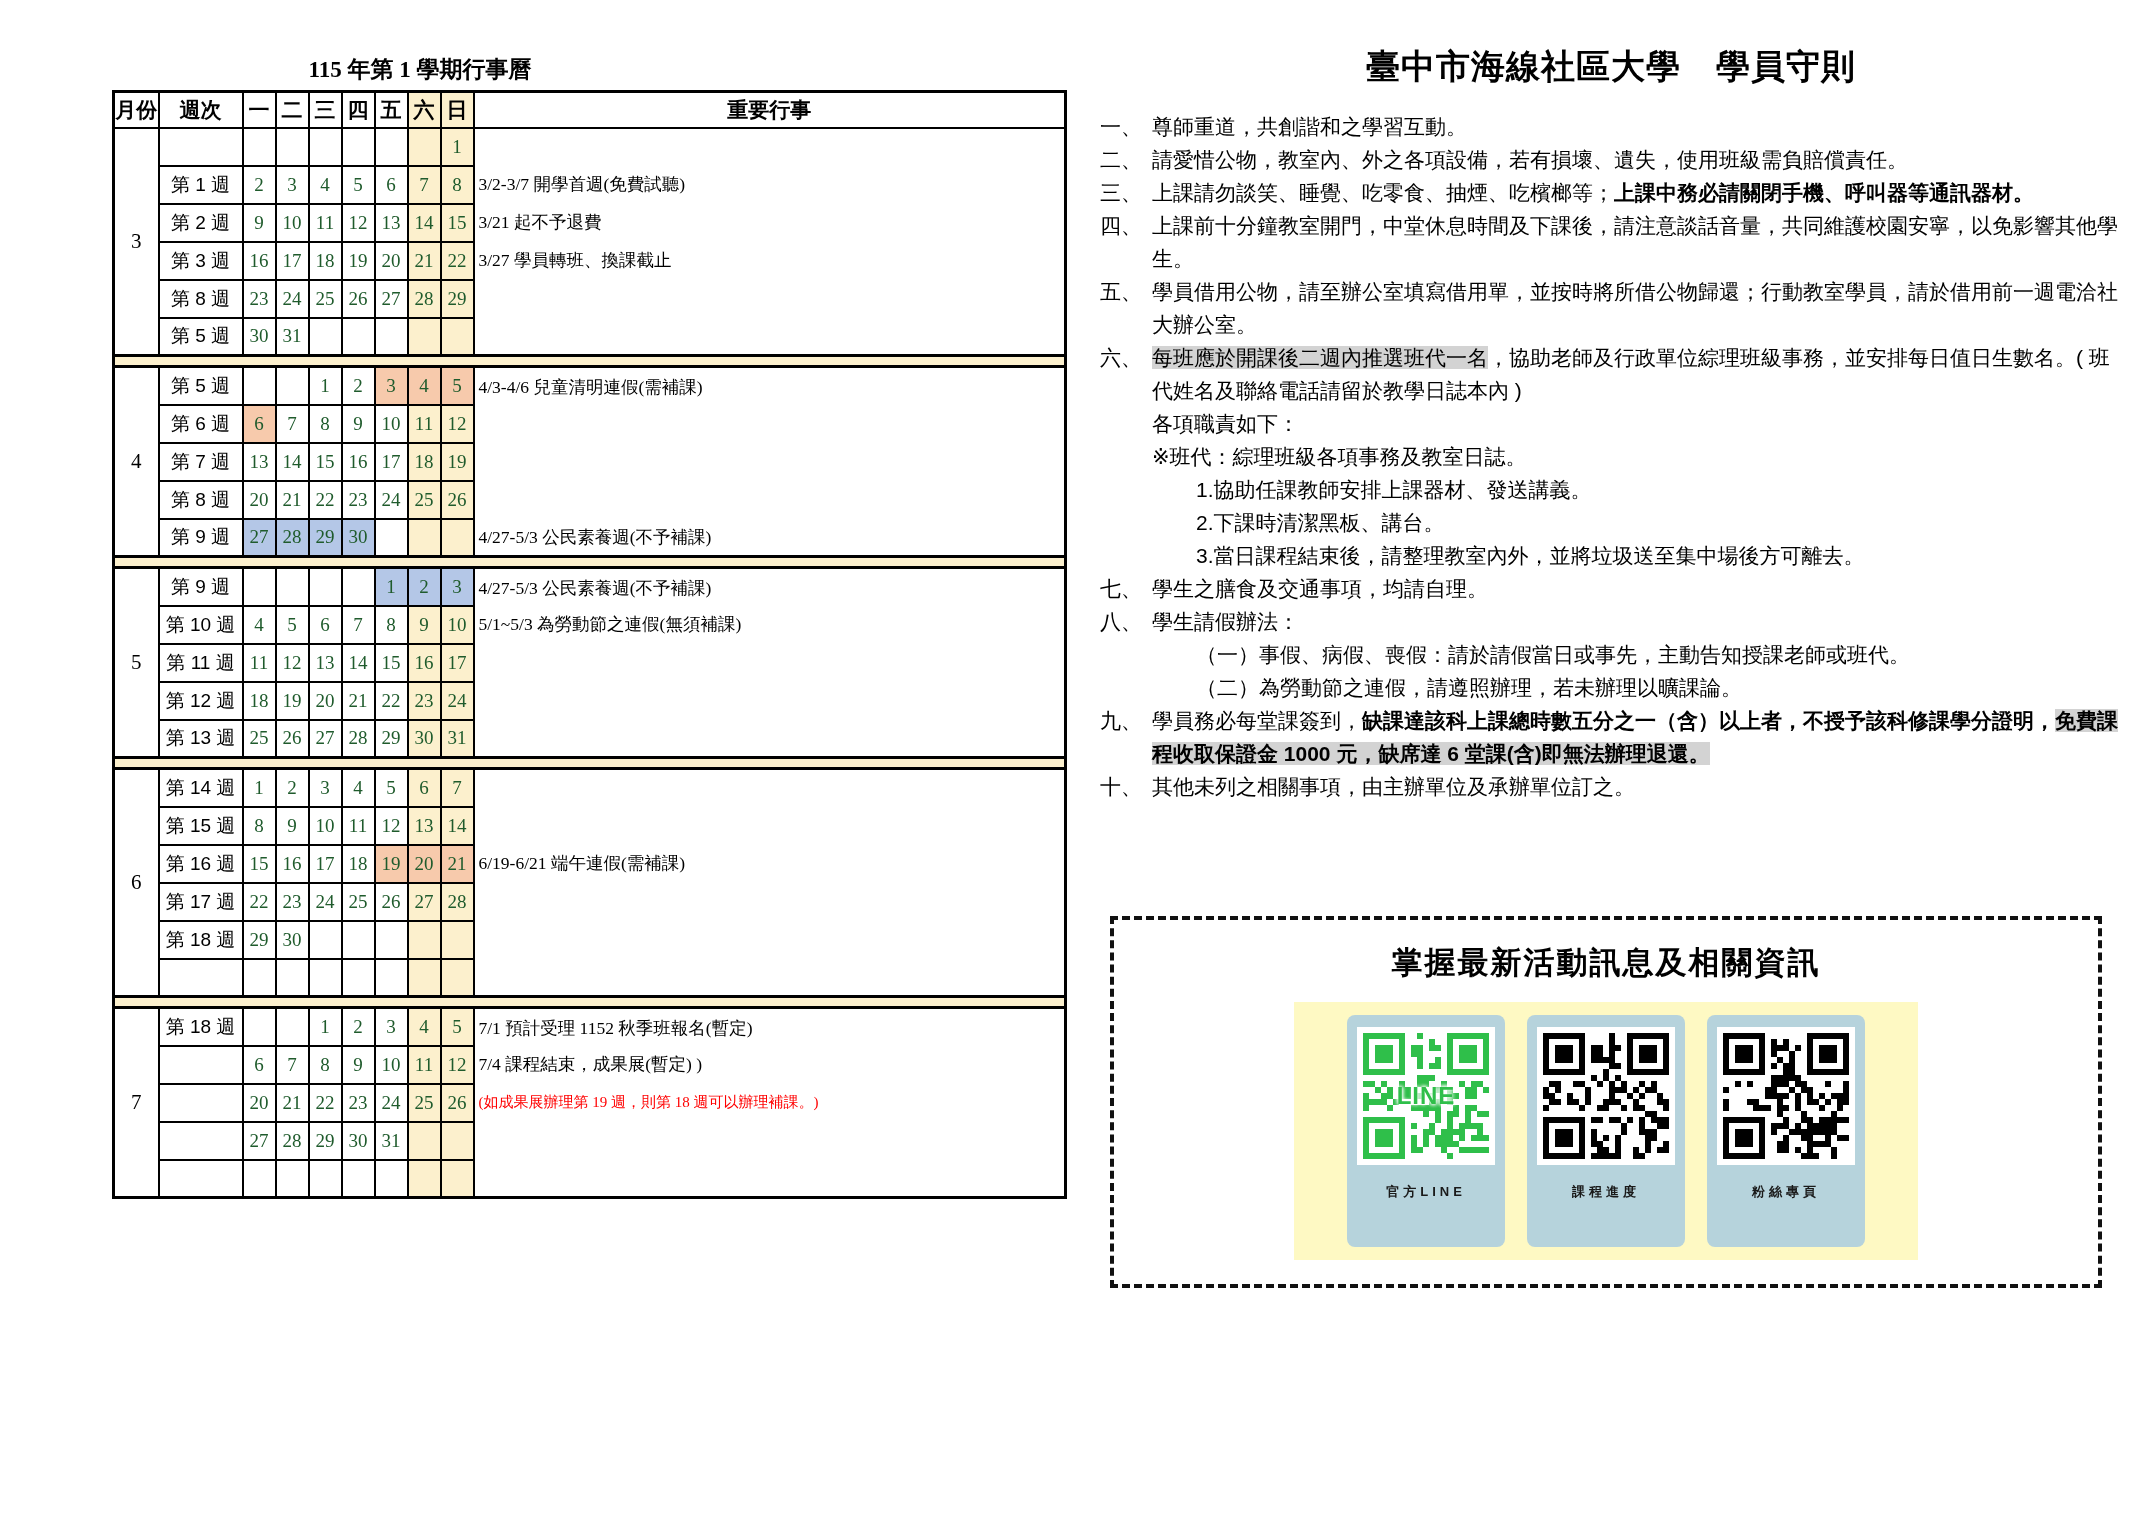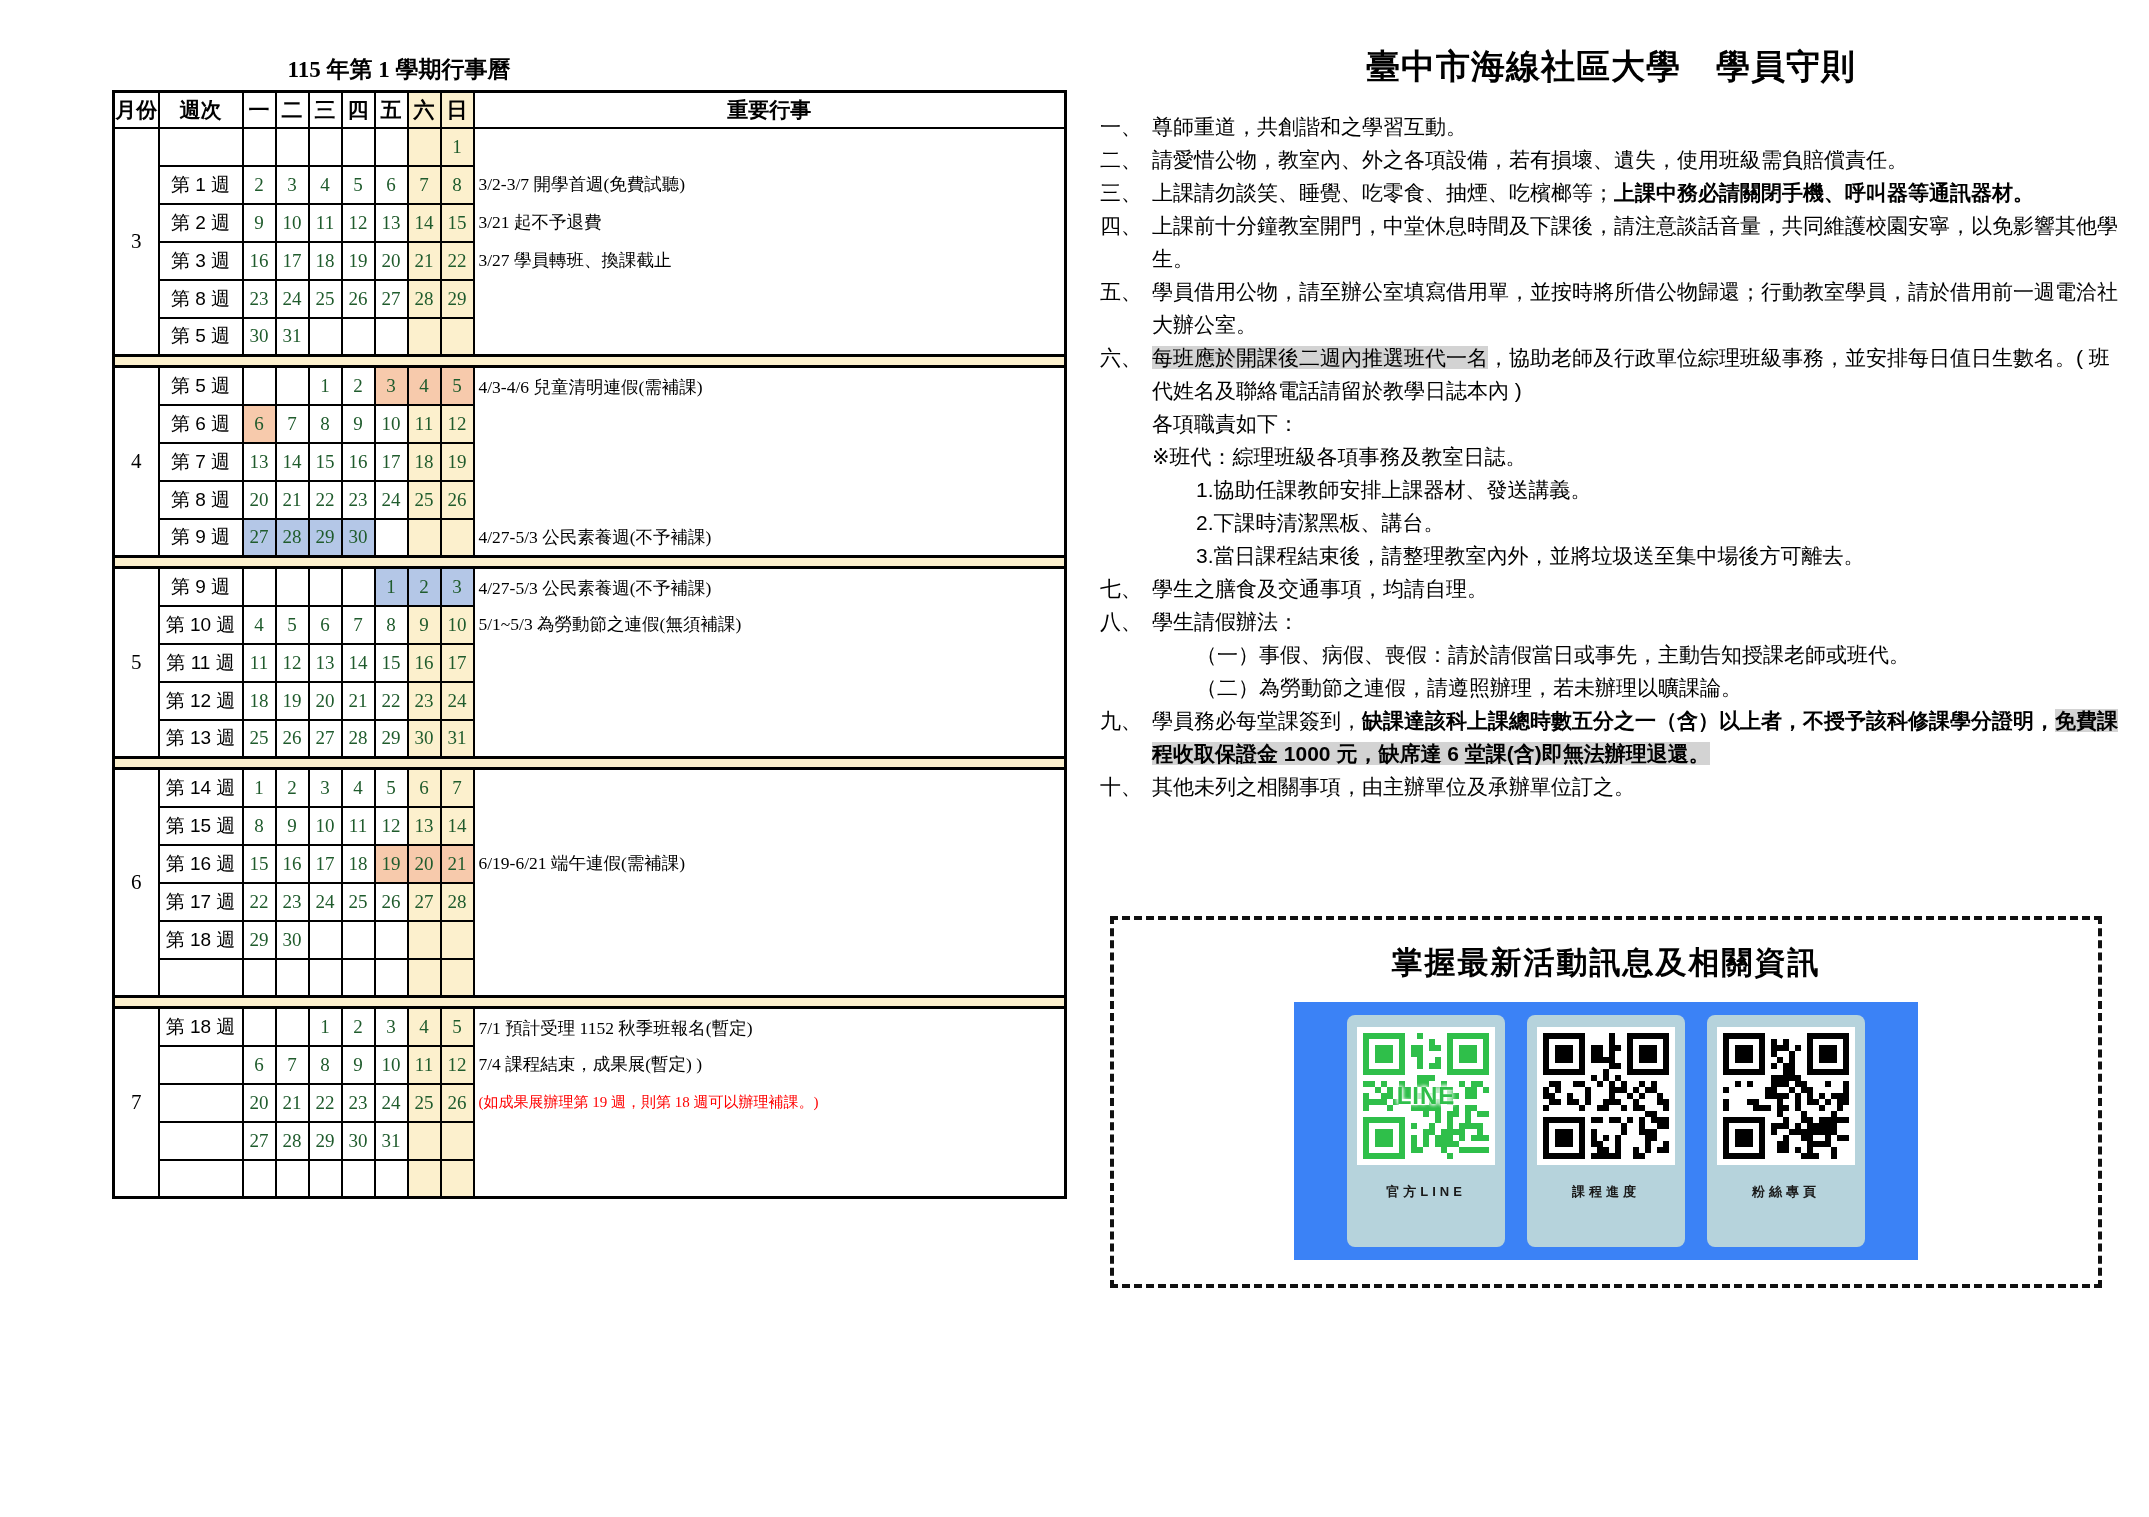--- a/index.html
+++ b/index.html
@@ -2,21 +2,21 @@
 <html style="--cream: #fcf0cd; --orange: #f7caac; --blue: #b4c7e7;"><head>
 <meta charset="utf-8">
 <style>
   html,body{margin:0;padding:0;}
   body{
     width:2149px;height:1517px;background:#ffffff;position:relative;overflow:hidden;
     font-family:"Liberation Sans","DejaVu Sans",sans-serif;color:#000;
   }
   
   .cal-title{
-    position:absolute;left:103px;top:54px;width:592px;text-align:center;
+    position:absolute;left:124px;top:54px;width:592px;text-align:center;
     font-family:"Liberation Serif","DejaVu Serif",serif;font-size:23px;font-weight:600;color:#000;
   }
   .cal-wrap{position:absolute;left:112px;top:90px;}
   table.cal{border-collapse:collapse;table-layout:fixed;border:3px solid #000;}
   .cal th,.cal td{border:2px solid #000;padding:0;overflow:hidden;box-sizing:border-box;}
   .cal th{
     height:36px;font-family:"Liberation Serif","DejaVu Serif",serif;
     font-size:21px;font-weight:600;text-align:center;background:#fff;
   }
   .cal td{height:38px;text-align:center;vertical-align:middle;background:#fff;}
@@ -51,21 +51,21 @@
   .rline{min-height:33px;}
   .rline .b{font-weight:bold;}
   .rline .hl{background:#d3d3d3;}
   
   .info-box{
     position:absolute;left:1110px;top:916px;width:992px;height:372px;box-sizing:border-box;
     border:4px dashed #111;background:#fff;
   }
   .info-title{text-align:center;font-size:31px;font-weight:bold;margin-top:22px;letter-spacing:2px;}
   .qr-panel{
-    width:624px;height:258px;background:#3b82f6;margin:18px auto 0 auto;
+    width:624px;height:258px;background:#fef9c3;margin:18px auto 0 auto;
     display:flex;align-items:center;justify-content:center;gap:22px;
   }
   .qr-card{
     width:158px;height:232px;background:#b6d3dc;border-radius:8px;box-sizing:border-box;
     display:flex;flex-direction:column;align-items:center;justify-content:flex-start;padding-top:12px;
   }
   .qr-box{width:138px;height:138px;background:#fff;position:relative;display:flex;align-items:center;justify-content:center;}
   .line-ov{
     position:absolute;left:0;right:0;top:50%;transform:translateY(-50%);text-align:center;
     font-size:24px;font-weight:bold;color:#2fbf4a;letter-spacing:1px;

